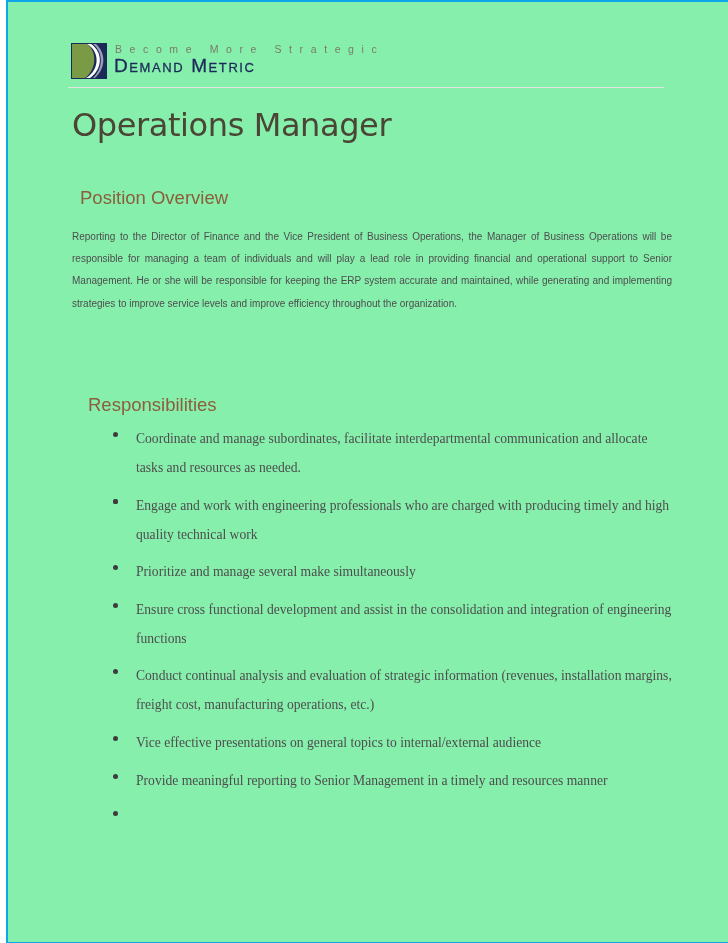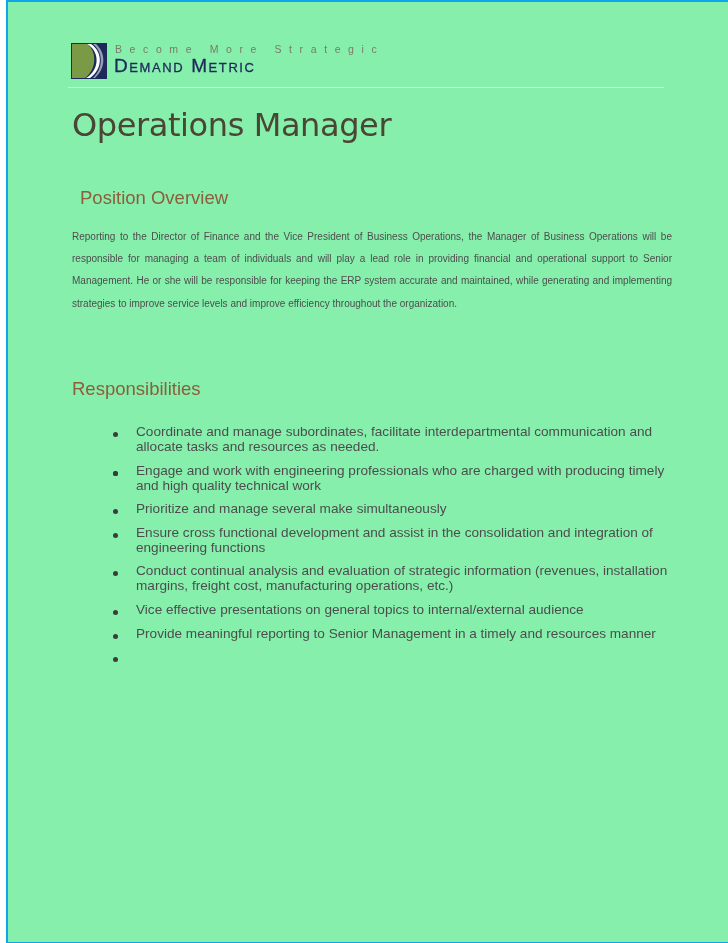--- a/index.html
+++ b/index.html
@@ -103,23 +103,23 @@
       left: 96px;
       top: 422px;
       width: 570px;
       margin: 0;
       padding: 0;
       list-style: none;
     }
     .resp-item {
       position: relative;
       padding-left: 32px;
-      font-family: Liberation Sans, sans-serif;
+      font-family: Liberation Serif, serif;
       font-size: 13.6px;
-      line-height: 15px;
+      line-height: 29px;
       color: #4d4d4d;
       margin-bottom: 8.6px;
     }
     .resp-item .bullet {
       position: absolute;
       left: 9px;
       top: 8px;
       width: 5px;
       height: 5px;
       border-radius: 50%;
@@ -143,21 +143,21 @@
   </div>
 
   <div class="header-divider"></div>
 
   <h1 class="title" style="margin:0;font-weight:normal;">Operations Manager</h1>
 
   <h2 class="section-heading overview-heading" style="margin:8px;font-weight:normal;">Position Overview</h2>
 
   <p class="overview-text">Reporting to the Director of Finance and the Vice President of Business Operations, the Manager of Business Operations will be responsible for managing a team of individuals and will play a lead role in providing financial and operational support to Senior Management. He or she will be responsible for keeping the ERP system accurate and maintained, while generating and implementing strategies to improve service levels and improve efficiency throughout the organization.</p>
 
-  <h2 class="section-heading resp-heading" style="margin:0;font-weight:normal;">Responsibilities</h2>
+  <h2 class="section-heading resp-heading" style="margin:16px;font-weight:normal;">Responsibilities</h2>
 
   <ul class="resp-list">
     <li class="resp-item"><span class="bullet"></span><span>Coordinate and manage subordinates, facilitate interdepartmental communication and allocate tasks and resources as needed.</span></li>
     <li class="resp-item"><span class="bullet"></span></li>
     <li class="resp-item"><span class="bullet"></span><span>Engage and work with engineering professionals who are charged with producing timely and high quality technical work</span></li>
     <li class="resp-item"><span class="bullet"></span><span>Prioritize and manage several make simultaneously</span></li>
     <li class="resp-item"><span class="bullet"></span><span>Ensure cross functional development and assist in the consolidation and integration of engineering functions</span></li>
     <li class="resp-item"><span class="bullet"></span><span>Conduct continual analysis and evaluation of strategic information (revenues, installation margins, freight cost, manufacturing operations, etc.)</span></li>
     <li class="resp-item"><span class="bullet"></span><span>Vice effective presentations on general topics to internal/external audience</span></li>
     <li class="resp-item"><span class="bullet"></span><span>Provide meaningful reporting to Senior Management in a timely and resources manner</span></li>

